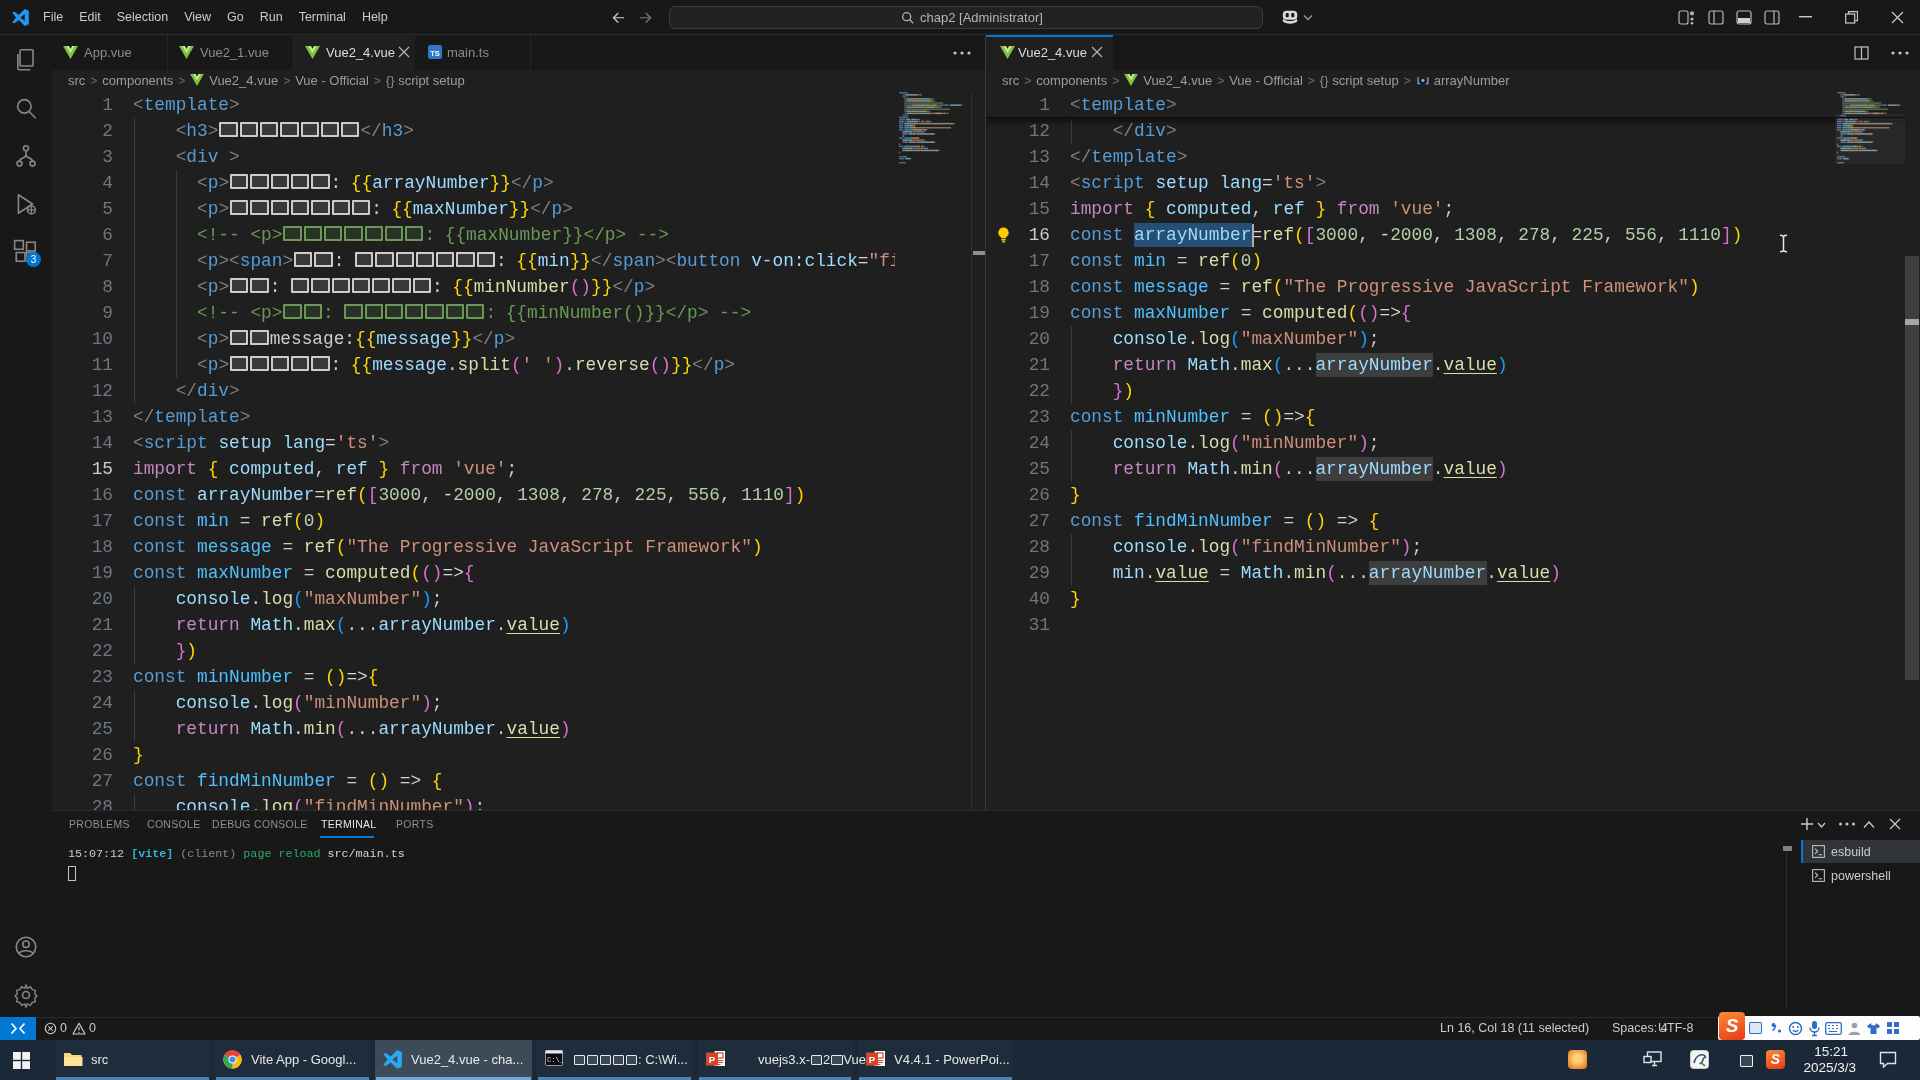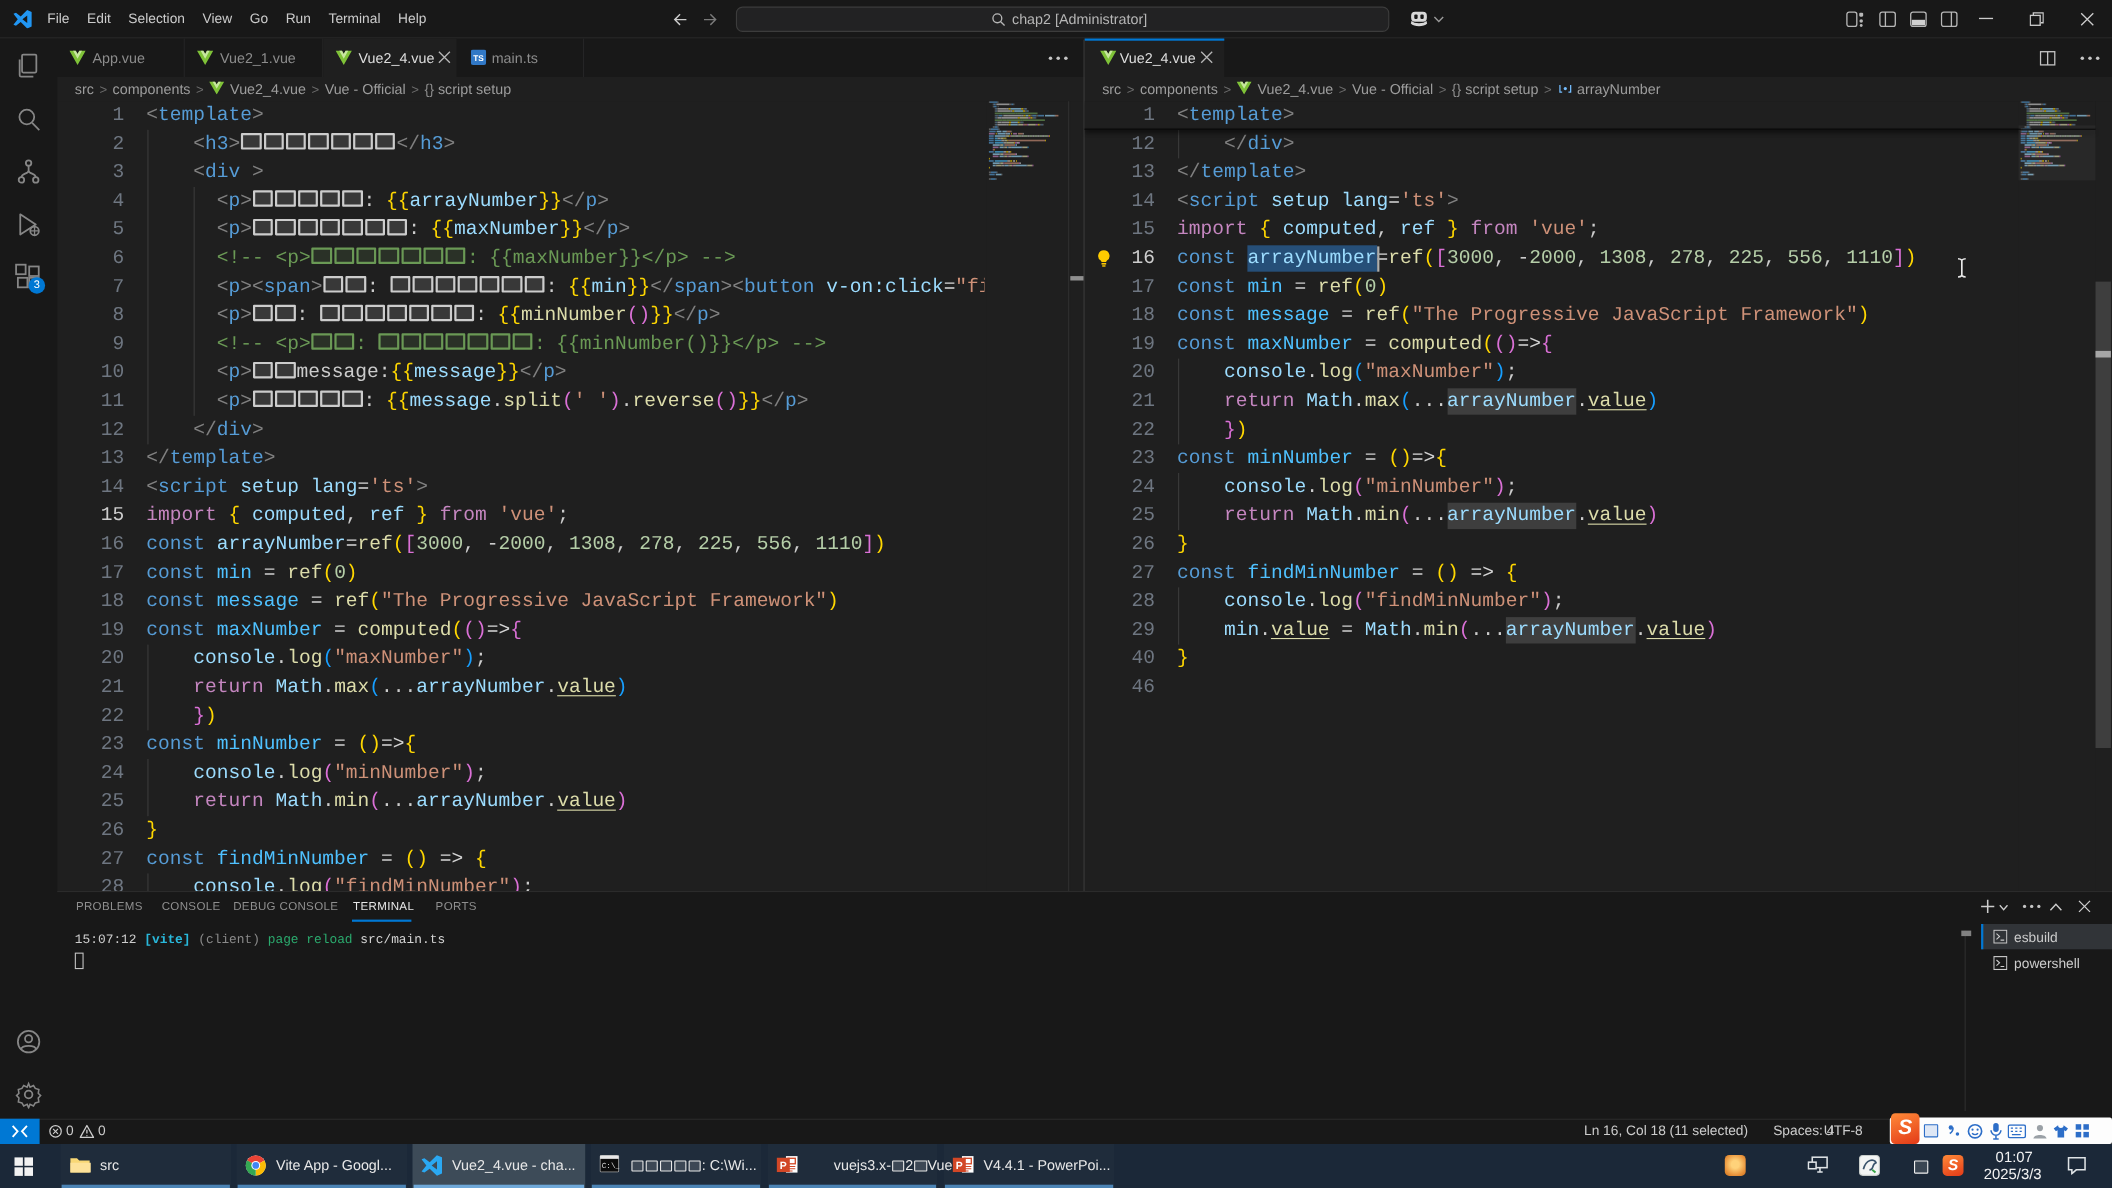--- a/index.html
+++ b/index.html
@@ -500,21 +500,21 @@
 <div class="r" style="top:260px"><span class="nu" style="width:64px;color:#6e7681">21</span><span class="cd" style="left:84px"><span class="w">    </span><span class="k">return</span><span class="w"> </span><span class="a">Math</span><span class="w">.</span><span class="f">max</span><span class="b3">(</span><span class="w">...</span><span class="a">arrayNumber</span><span class="w">.</span><span class="vl">value</span><span class="b3">)</span></span></div>
 <div class="r" style="top:286px"><span class="nu" style="width:64px;color:#6e7681">22</span><span class="cd" style="left:84px"><span class="w">    </span><span class="b2">}</span><span class="b1">)</span></span></div>
 <div class="r" style="top:312px"><span class="nu" style="width:64px;color:#6e7681">23</span><span class="cd" style="left:84px"><span class="t">const</span><span class="w"> </span><span class="d">minNumber</span><span class="w"> = </span><span class="b1">()</span><span class="op">=&gt;</span><span class="b1">{</span></span></div>
 <div class="r" style="top:338px"><span class="nu" style="width:64px;color:#6e7681">24</span><span class="cd" style="left:84px"><span class="w">    </span><span class="a">console</span><span class="w">.</span><span class="f">log</span><span class="b2">(</span><span class="s">"minNumber"</span><span class="b2">)</span><span class="w">;</span></span></div>
 <div class="r" style="top:364px"><span class="nu" style="width:64px;color:#6e7681">25</span><span class="cd" style="left:84px"><span class="w">    </span><span class="k">return</span><span class="w"> </span><span class="a">Math</span><span class="w">.</span><span class="f">min</span><span class="b2">(</span><span class="w">...</span><span class="a">arrayNumber</span><span class="w">.</span><span class="vl">value</span><span class="b2">)</span></span></div>
 <div class="r" style="top:390px"><span class="nu" style="width:64px;color:#6e7681">26</span><span class="cd" style="left:84px"><span class="b1">}</span></span></div>
 <div class="r" style="top:416px"><span class="nu" style="width:64px;color:#6e7681">27</span><span class="cd" style="left:84px"><span class="t">const</span><span class="w"> </span><span class="d">findMinNumber</span><span class="w"> = </span><span class="b1">()</span><span class="w"> </span><span class="op">=&gt;</span><span class="w"> </span><span class="b1">{</span></span></div>
 <div class="r" style="top:442px"><span class="nu" style="width:64px;color:#6e7681">28</span><span class="cd" style="left:84px"><span class="w">    </span><span class="a">console</span><span class="w">.</span><span class="f">log</span><span class="b2">(</span><span class="s">"findMinNumber"</span><span class="b2">)</span><span class="w">;</span></span></div>
 <div class="r" style="top:468px"><span class="nu" style="width:64px;color:#6e7681">29</span><span class="cd" style="left:84px"><span class="w">    </span><span class="a">min</span><span class="w">.</span><span class="vl">value</span><span class="w"> = </span><span class="a">Math</span><span class="w">.</span><span class="f">min</span><span class="b2">(</span><span class="w">...</span><span class="a">arrayNumber</span><span class="w">.</span><span class="vl">value</span><span class="b2">)</span></span></div>
 <div class="r" style="top:494px"><span class="nu" style="width:64px;color:#6e7681">40</span><span class="cd" style="left:84px"><span class="b1">}</span></span></div>
-<div class="r" style="top:520px"><span class="nu" style="width:64px;color:#6e7681">46</span><span class="cd" style="left:84px"></span></div>
+<div class="r" style="top:520px"><span class="nu" style="width:64px;color:#6e7681">31</span><span class="cd" style="left:84px"></span></div>
 <div class="ab" style="left:265.6px;top:132px;width:2px;height:23px;background:#aeafad"></div>
 <div class="ab" style="left:0;top:0;width:919px;height:26px;background:#1f1f1f;border-bottom:1px solid #0c0c0c;box-shadow:0 3px 4px rgba(0,0,0,.45)">
       <div class="r" style="top:0"><span class="nu" style="width:64px;color:#6e7681">1</span><span class="cd" style="left:84px"><span class="g">&lt;</span><span class="t">template</span><span class="g">&gt;</span></span></div>
     </div>
 </div>
 <div class="ab" style="left:1835px;top:92px;width:70px;height:718px;background:#1f1f1f">
     <svg width="70" height="78" style="position:absolute;left:0;top:0">
       <rect x="2.0" y="0.0" width="0.9" height="1.5" fill="#808080" opacity="0.65"></rect>
       <rect x="2.9" y="0.0" width="7.0" height="1.5" fill="#569cd6" opacity="0.65"></rect>
       <rect x="9.9" y="0.0" width="0.9" height="1.5" fill="#808080" opacity="0.65"></rect>
@@ -939,16 +939,16 @@
     <rect x="1" y="5.5" width="7" height="6" fill="#1b2838" stroke="#dfe3e6" stroke-width="1.4"></rect>
     <path d="M9 14.5h5M11.5 10.5v4" stroke="#dfe3e6" stroke-width="1.4"></path>
   </svg>
 <svg class="ab" style="left:1690px;top:1050px" width="19" height="19" viewBox="0 0 19 19">
     <rect x="0.5" y="0.5" width="18" height="18" rx="3" fill="#f3f5f4" stroke="#c9cecb"></rect>
     <path d="M4 13c1-4 3-7 6-8 2.5-.8 5 0 5.5 2-2 .5-2.5 2-3 4-.4 1.6-1.5 2.5-3 2.5" fill="none" stroke="#39536c" stroke-width="1.5"></path>
     <path d="M12 13.5l3 2.5" stroke="#3aa648" stroke-width="1.8"></path>
   </svg>
 <i class="ab c2" style="left:1739px;top:1055px;color:#f0f0f0;width:13px;height:12px"></i>
 <div class="ab" style="left:1766px;top:1050px;width:19px;height:19px;background:linear-gradient(160deg,#ff8a38,#e33a18);border-radius:4px;color:#fff;font-size:14px;font-weight:bold;text-align:center;line-height:19px;font-style:italic">S</div>
-<div class="ab" style="left:1800px;top:1044px;width:48px;text-align:right;color:#f2f2f2;font-size:13.5px">01:07</div>
+<div class="ab" style="left:1800px;top:1044px;width:48px;text-align:right;color:#f2f2f2;font-size:13.5px">15:21</div>
 <div class="ab" style="left:1790px;top:1060px;width:66px;text-align:right;color:#f2f2f2;font-size:13.5px">2025/3/3</div>
 <svg class="ab" style="left:1879px;top:1051px" width="18" height="17" viewBox="0 0 18 17">
     <path d="M1.5 1.5h15v11h-8l-4 3.5v-3.5h-3z" fill="none" stroke="#dfe3e6" stroke-width="1.4"></path>
   </svg>
 </body></html>

